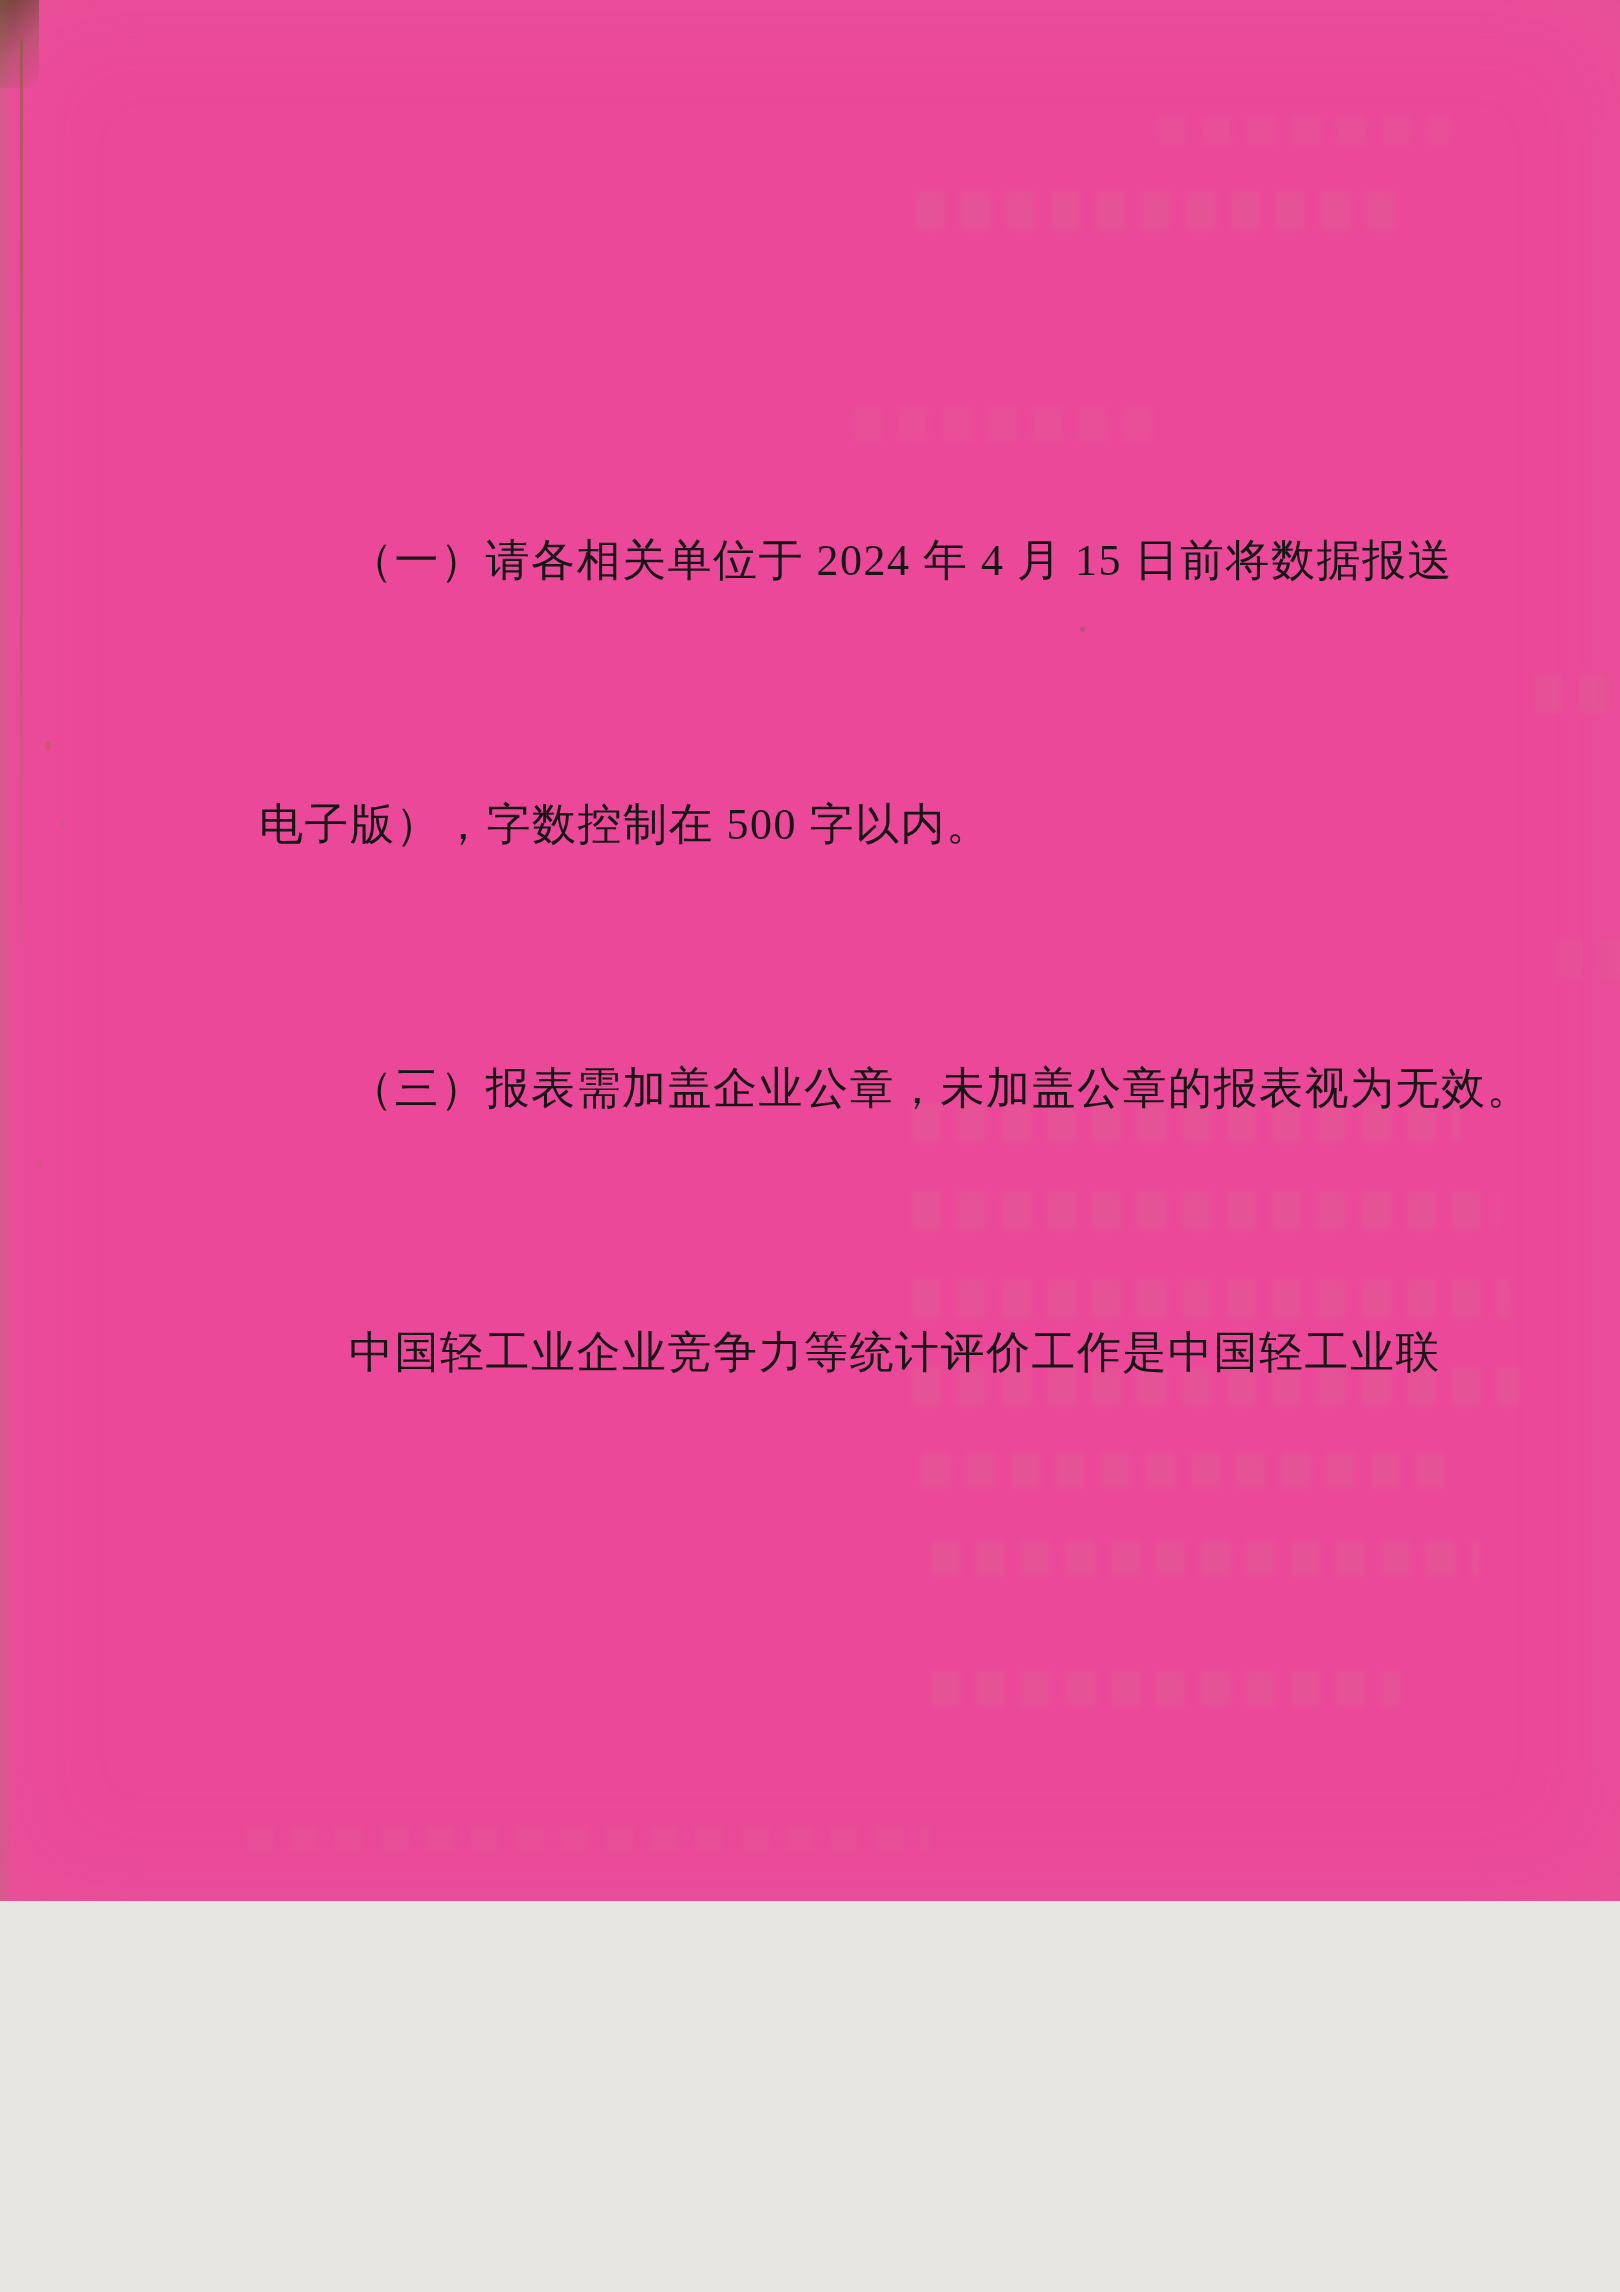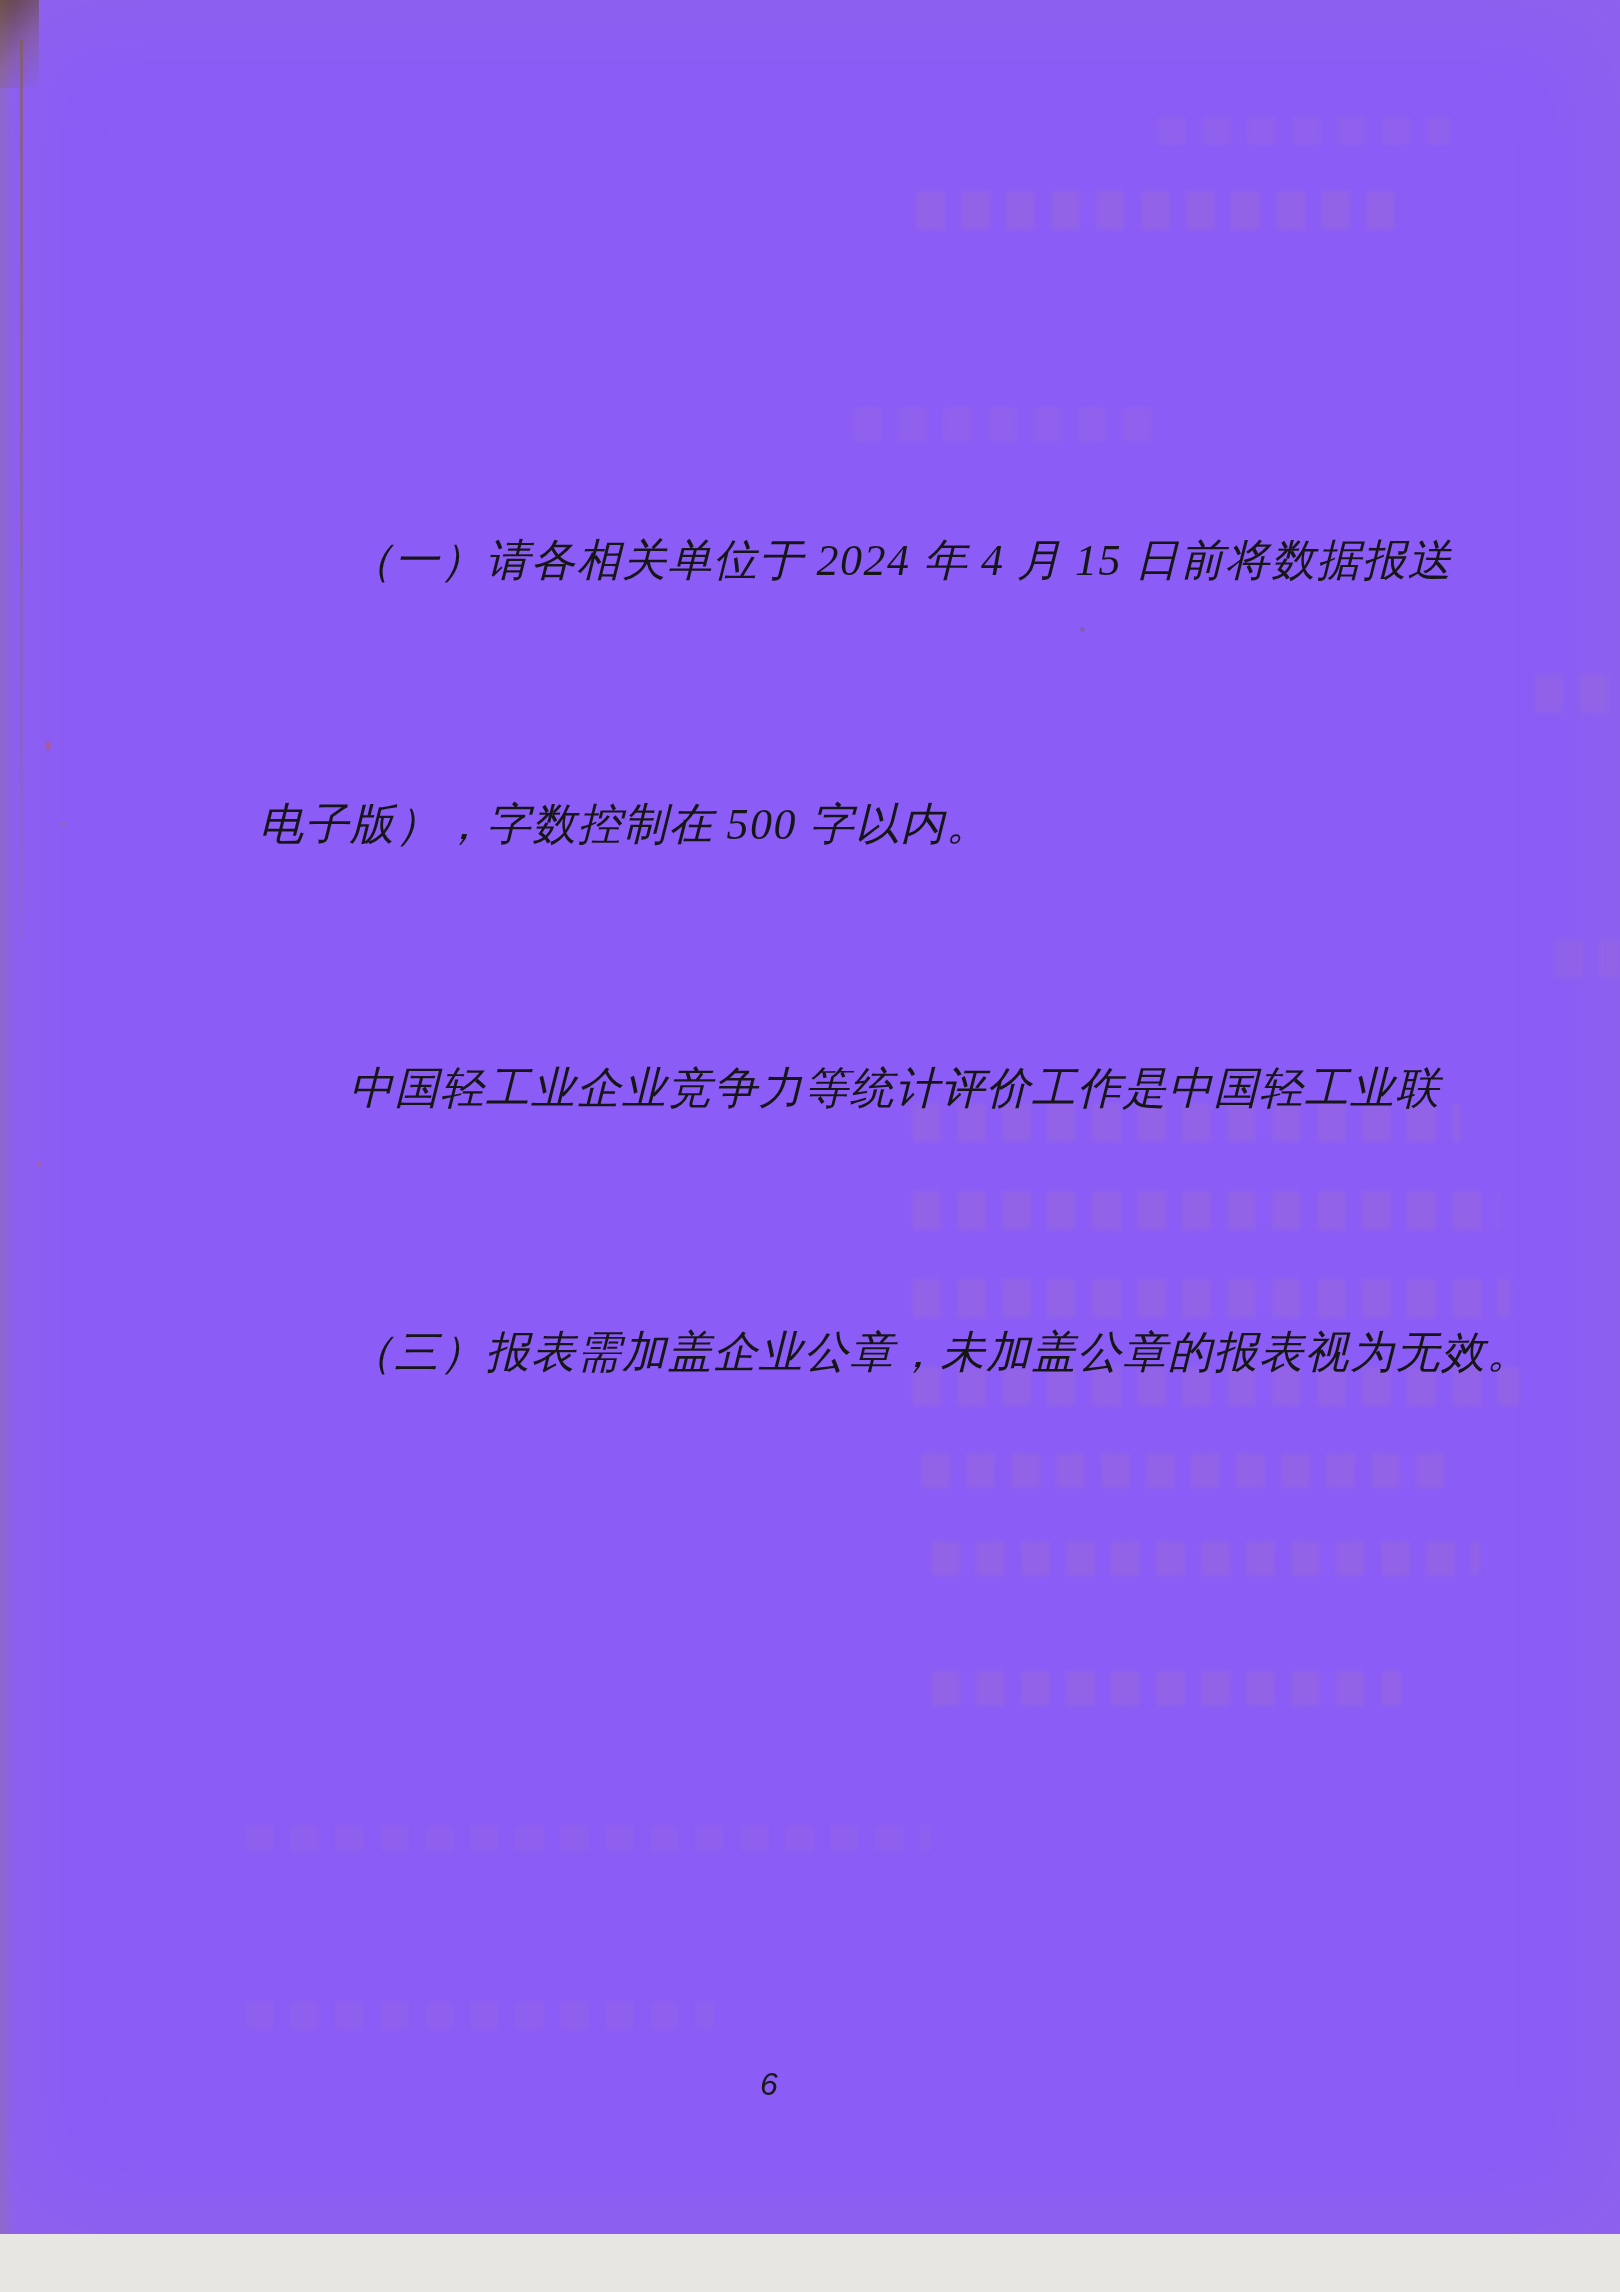--- a/index.html
+++ b/index.html
@@ -3,28 +3,27 @@
 <meta charset="utf-8">
 <style>
   html, body {
     margin: 0;
     padding: 0;
     background: #e8e6e2;
   }
   .page {
     position: relative;
     width: 1620px;
-    height: 2234px;
+    height: 1901px;
     margin: 0 auto;
-    background: #8b5cf6;
+    background: #ec4899;
     overflow: hidden;
     font-family: "Liberation Serif", "DejaVu Serif", serif;
     color: #161616;
     box-shadow: inset 0 0 118px rgba(180,165,140,0.12);
-    font-style: italic;
   }
 
   
   .corner-wedge {
     position: absolute; left: 0; top: 0;
     width: 39px; height: 88px;
     background: linear-gradient(135deg, rgba(90,62,38,0.85) 0%, rgba(120,90,60,0.35) 55%, rgba(150,120,90,0) 100%);
   }
   .edge-line-left {
     position: absolute; left: 19.6px; top: 39px;
@@ -123,22 +122,22 @@
   <div class="ghost g10"></div>
   <div class="ghost g11"></div>
   <div class="ghost g12"></div>
   <div class="ghost g13"></div>
   <div class="ghost g14"></div>
 
   <div class="content">
 
     <div class="line indent">（一）请各相关单位于 2024 年 4 月 15 日前将数据报送</div>
     <div class="line">电子版），字数控制在 500 字以内。</div>
+    <div class="line indent">（三）报表需加盖企业公章，未加盖公章的报表视为无效。</div>
     <div class="line indent">中国轻工业企业竞争力等统计评价工作是中国轻工业联</div>
-    <div class="line indent">（三）报表需加盖企业公章，未加盖公章的报表视为无效。</div>
     
     
 
     
     
     
     
     
     
     

